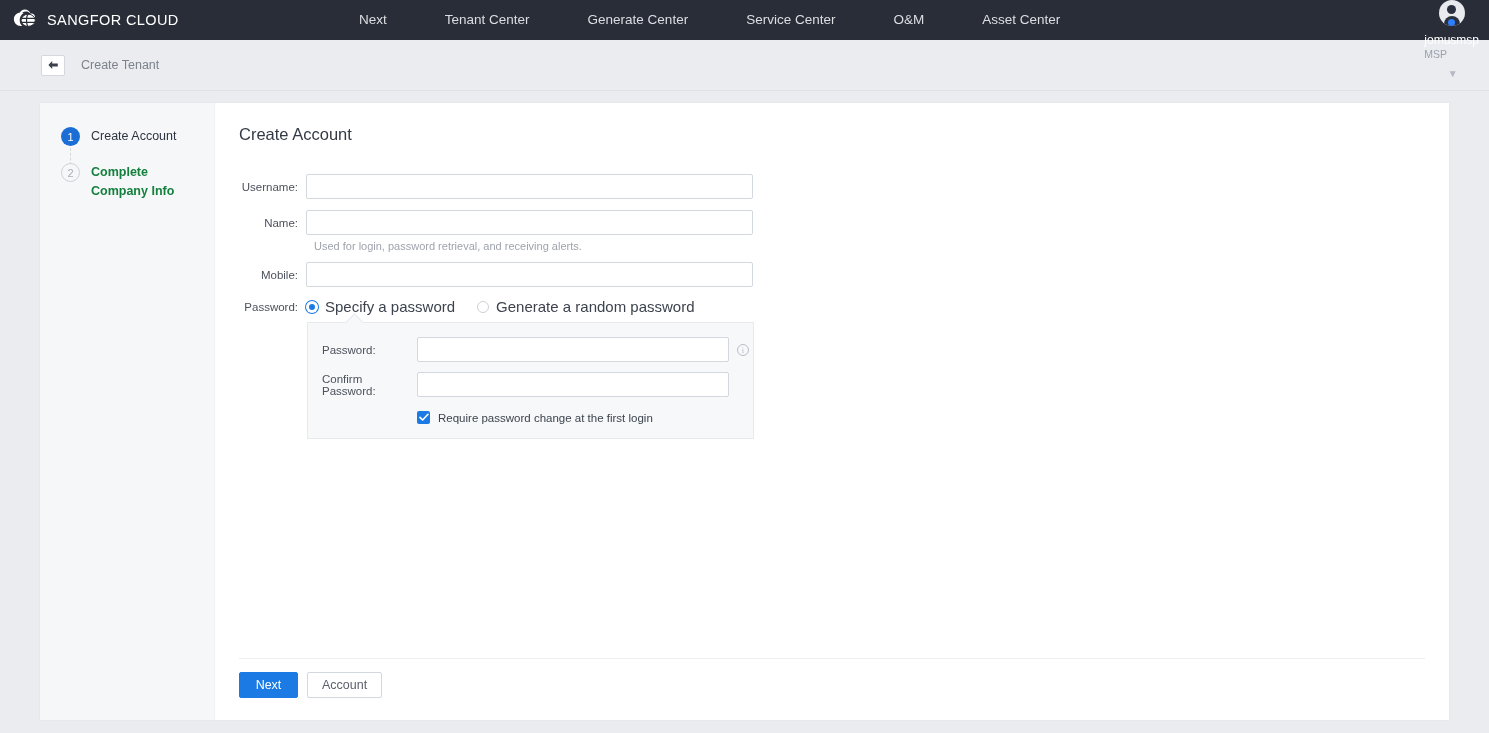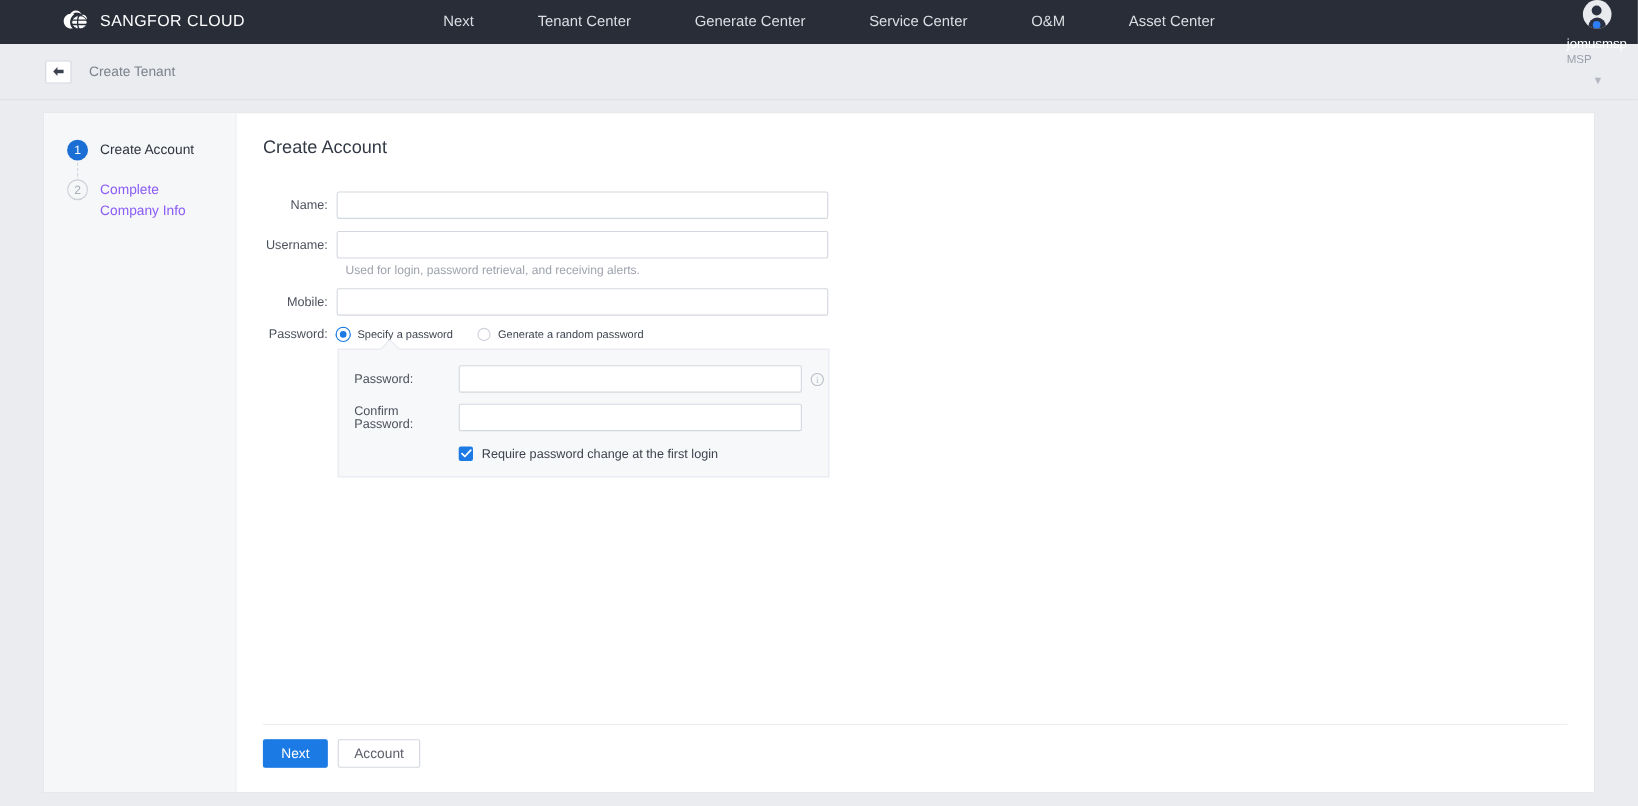--- a/index.html
+++ b/index.html
@@ -11,21 +11,20 @@
     overflow: hidden;
   }
 
   
   .topbar {
     height: 40px;
     background: #282d38;
     display: flex;
     align-items: center;
     position: relative;
-    padding-left: 44px;
   }
   .brand {
     display: flex;
     align-items: center;
     gap: 9px;
     padding-left: 12px;
     min-width: 330px;
   }
   .brand-logo { width: 26px; height: 22px; display: block; }
   .brand-name {
@@ -169,21 +168,21 @@
     border: 1px solid #cdd1d8;
     color: #a9aeb7;
   }
   .step-label {
     margin-left: 11px;
     font-size: 12.5px;
     line-height: 19px;
     max-width: 103px;
   }
   .step.active .step-label { color: #2f3540; }
-  .step.idle .step-label { color: #8b5cf6; line-height: 19px; }
+  .step.idle .step-label { color: #15803d; line-height: 19px; font-weight: bold; }
   .step-connector {
     position: absolute;
     left: 30px;
     top: 21px;
     width: 1px;
     height: 22px;
     border-left: 1px dashed #d3d7de;
   }
 
   
@@ -255,21 +254,21 @@
     position: relative;
   }
   .radio-dot.on {
     background: #1b7ae4;
     box-shadow: inset 0 0 0 3px #ffffff, 0 0 0 1px #1b7ae4;
   }
   .radio-dot.off {
     background: #fff;
     border: 1px solid #cdd1d8;
   }
-  .radio-label { font-size: 10px; color: #3d434e; }
+  .radio-label { font-size: 15px; color: #3d434e; }
 
   
   .pwpanel {
     margin-left: 68px;
     margin-top: 7px;
     width: 447px;
     background: #f7f8fa;
     border: 1px solid #e7e9ee;
     padding: 14px 0 14px 0;
     position: relative;
@@ -437,26 +436,26 @@
         <span class="step-label">Complete Company Info</span>
       </div>
     </div>
 
     <div class="formpanel">
       <h1 class="panel-title">Create Account</h1>
 
       <div class="form-body">
 
         <div class="frow">
-          <span class="flabel">Name:</span>
+          <span class="flabel">Username:</span>
           <input class="finput" type="text" placeholder="" style="">
         </div>
 
         <div class="frow">
-          <span class="flabel">Username:</span>
+          <span class="flabel">Name:</span>
           <input class="finput" type="text" placeholder="" style="">
         </div>
 
         <div class="fhint">Used for login, password retrieval, and receiving alerts.</div>
 
         <div class="frow">
           <span class="flabel">Mobile:</span>
           <input class="finput" type="text" placeholder="" style="">
         </div>
 

